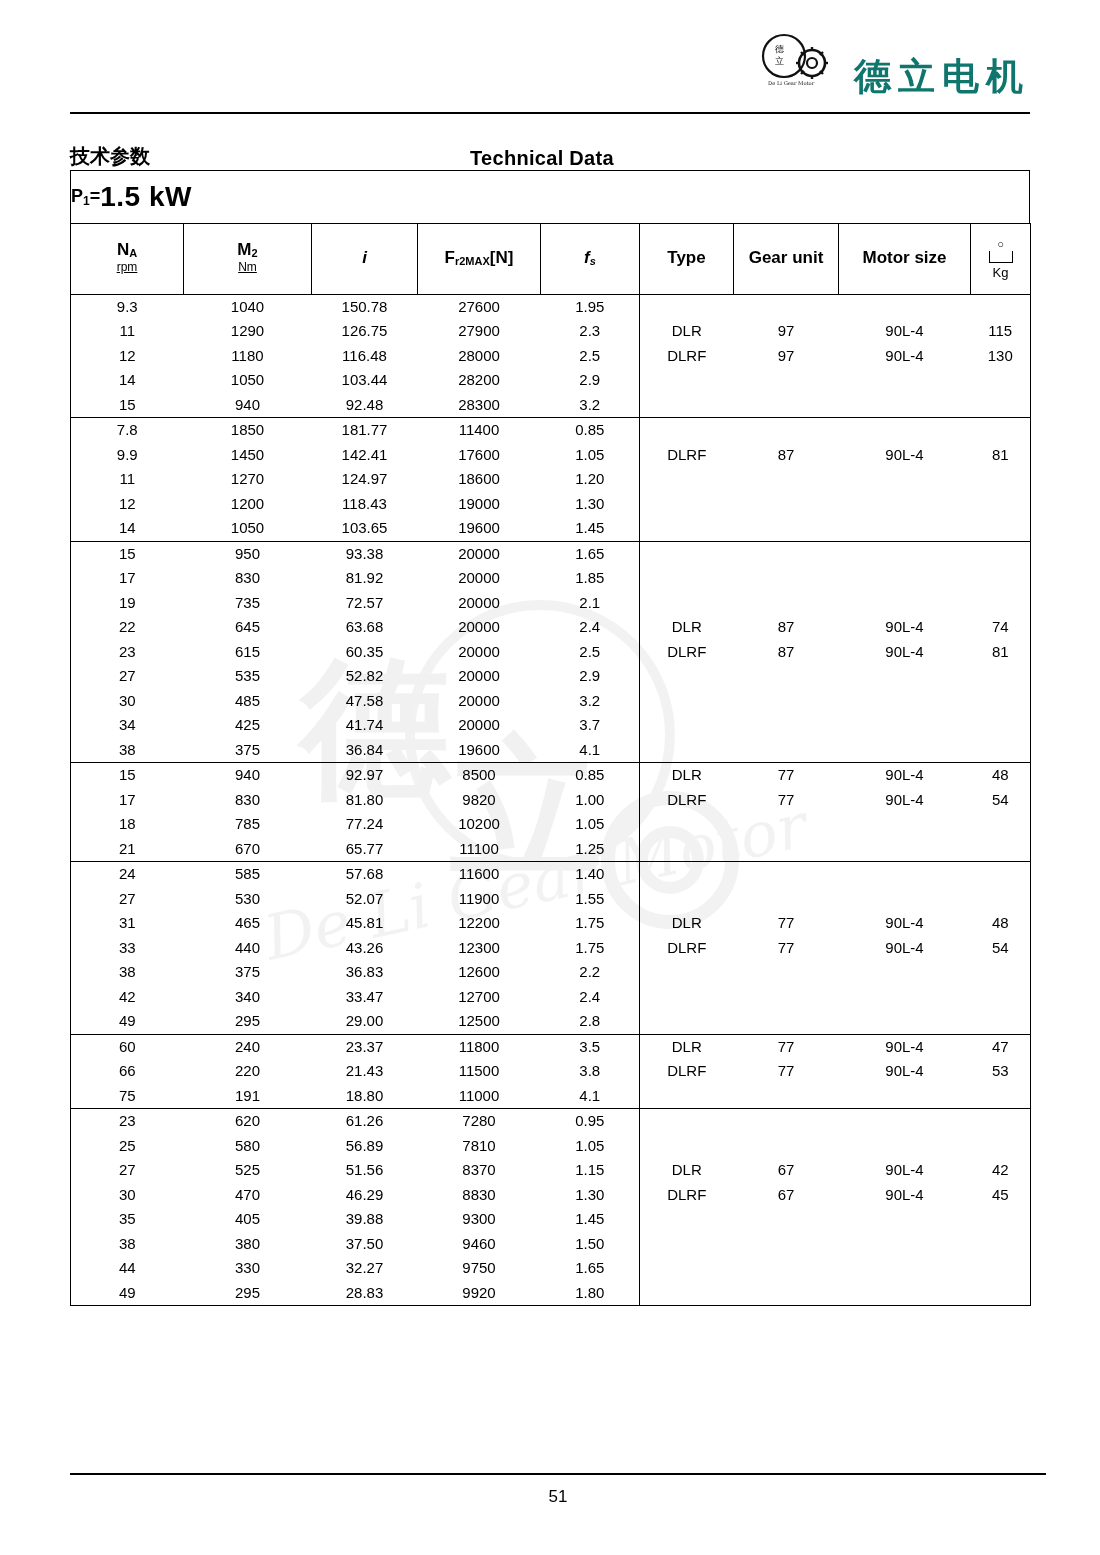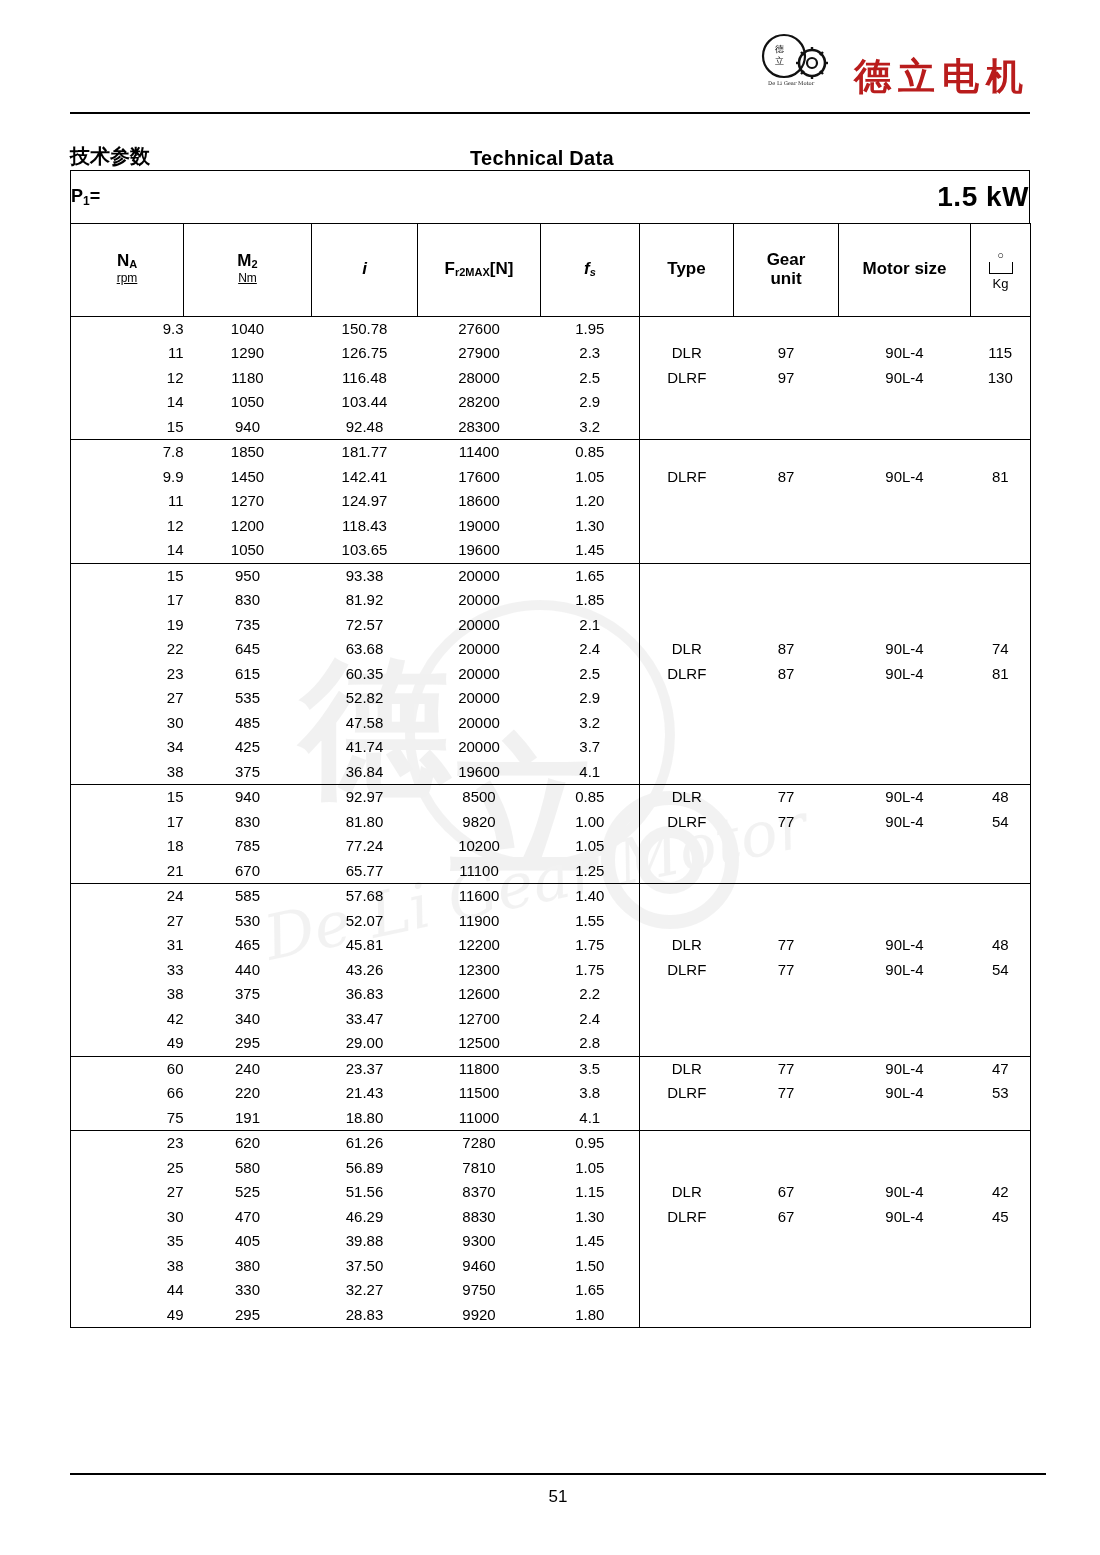--- a/index.html
+++ b/index.html
@@ -43,21 +43,21 @@
     width: 78px;
     height: 58px;
     position: relative;
   }
   .brand-logo svg { display: block; }
   .brand-name {
     font-family: Liberation Mono, monospace;
     font-size: 37px;
     font-weight: bold;
     letter-spacing: 7px;
-    color: #b91c1c;
+    color: #0f766e;
     margin-top: 32px;
   }
   .header-rule {
     border: none;
     border-top: 2.5px solid #000;
     margin: 4px 0 0 0;
   }
 
   
   .title-row {
@@ -81,21 +81,21 @@
     font-weight: bold;
     letter-spacing: 0.3px;
   }
 
   
   .power-band {
     border: 1.5px solid #000;
     height: 52px;
     display: flex;
     align-items: center;
-    justify-content: space-between;
+    justify-content: flex-start;
   }
   .power-band .p-label {
     font-size: 18px;
     font-weight: bold;
   }
   .power-band .p-sub {
     font-size: 12px;
     vertical-align: -3px;
     font-weight: bold;
   }
@@ -114,21 +114,21 @@
   }
   table.data th, table.data td {
     text-align: center;
     vertical-align: middle;
     font-size: 15px;
   }
   thead th {
     border: 1.5px solid #000;
     height: 62px;
     font-weight: bold;
-    padding: 15px;
+    padding: 4px;
   }
   thead th .hd-main {
     display: block;
     font-size: 17px;
     font-weight: bold;
     line-height: 1.1;
   }
   thead th .hd-sub {
     display: block;
     font-size: 12px;
@@ -168,21 +168,21 @@
 
   tbody td {
     padding: 0;
     height: 24.5px;
     line-height: 24.5px;
     border: none;
   }
   tbody tr.group-first td {
     border-top: 1.5px solid #000;
   }
-  tbody td.c-left-edge { border-left: 1.5px solid #000; text-align: right; }
+  tbody td.c-left-edge { border-left: 1.5px solid #000; }
   tbody td.c-right-edge { border-right: 1.5px solid #000; }
   tbody td.c-div { border-right: 1.5px solid #000; }
 
   tbody tr.last-row td { border-bottom: 1.5px solid #000; }
 
   
   .footer {
     position: absolute;
     left: 70px;
     right: 54px;

